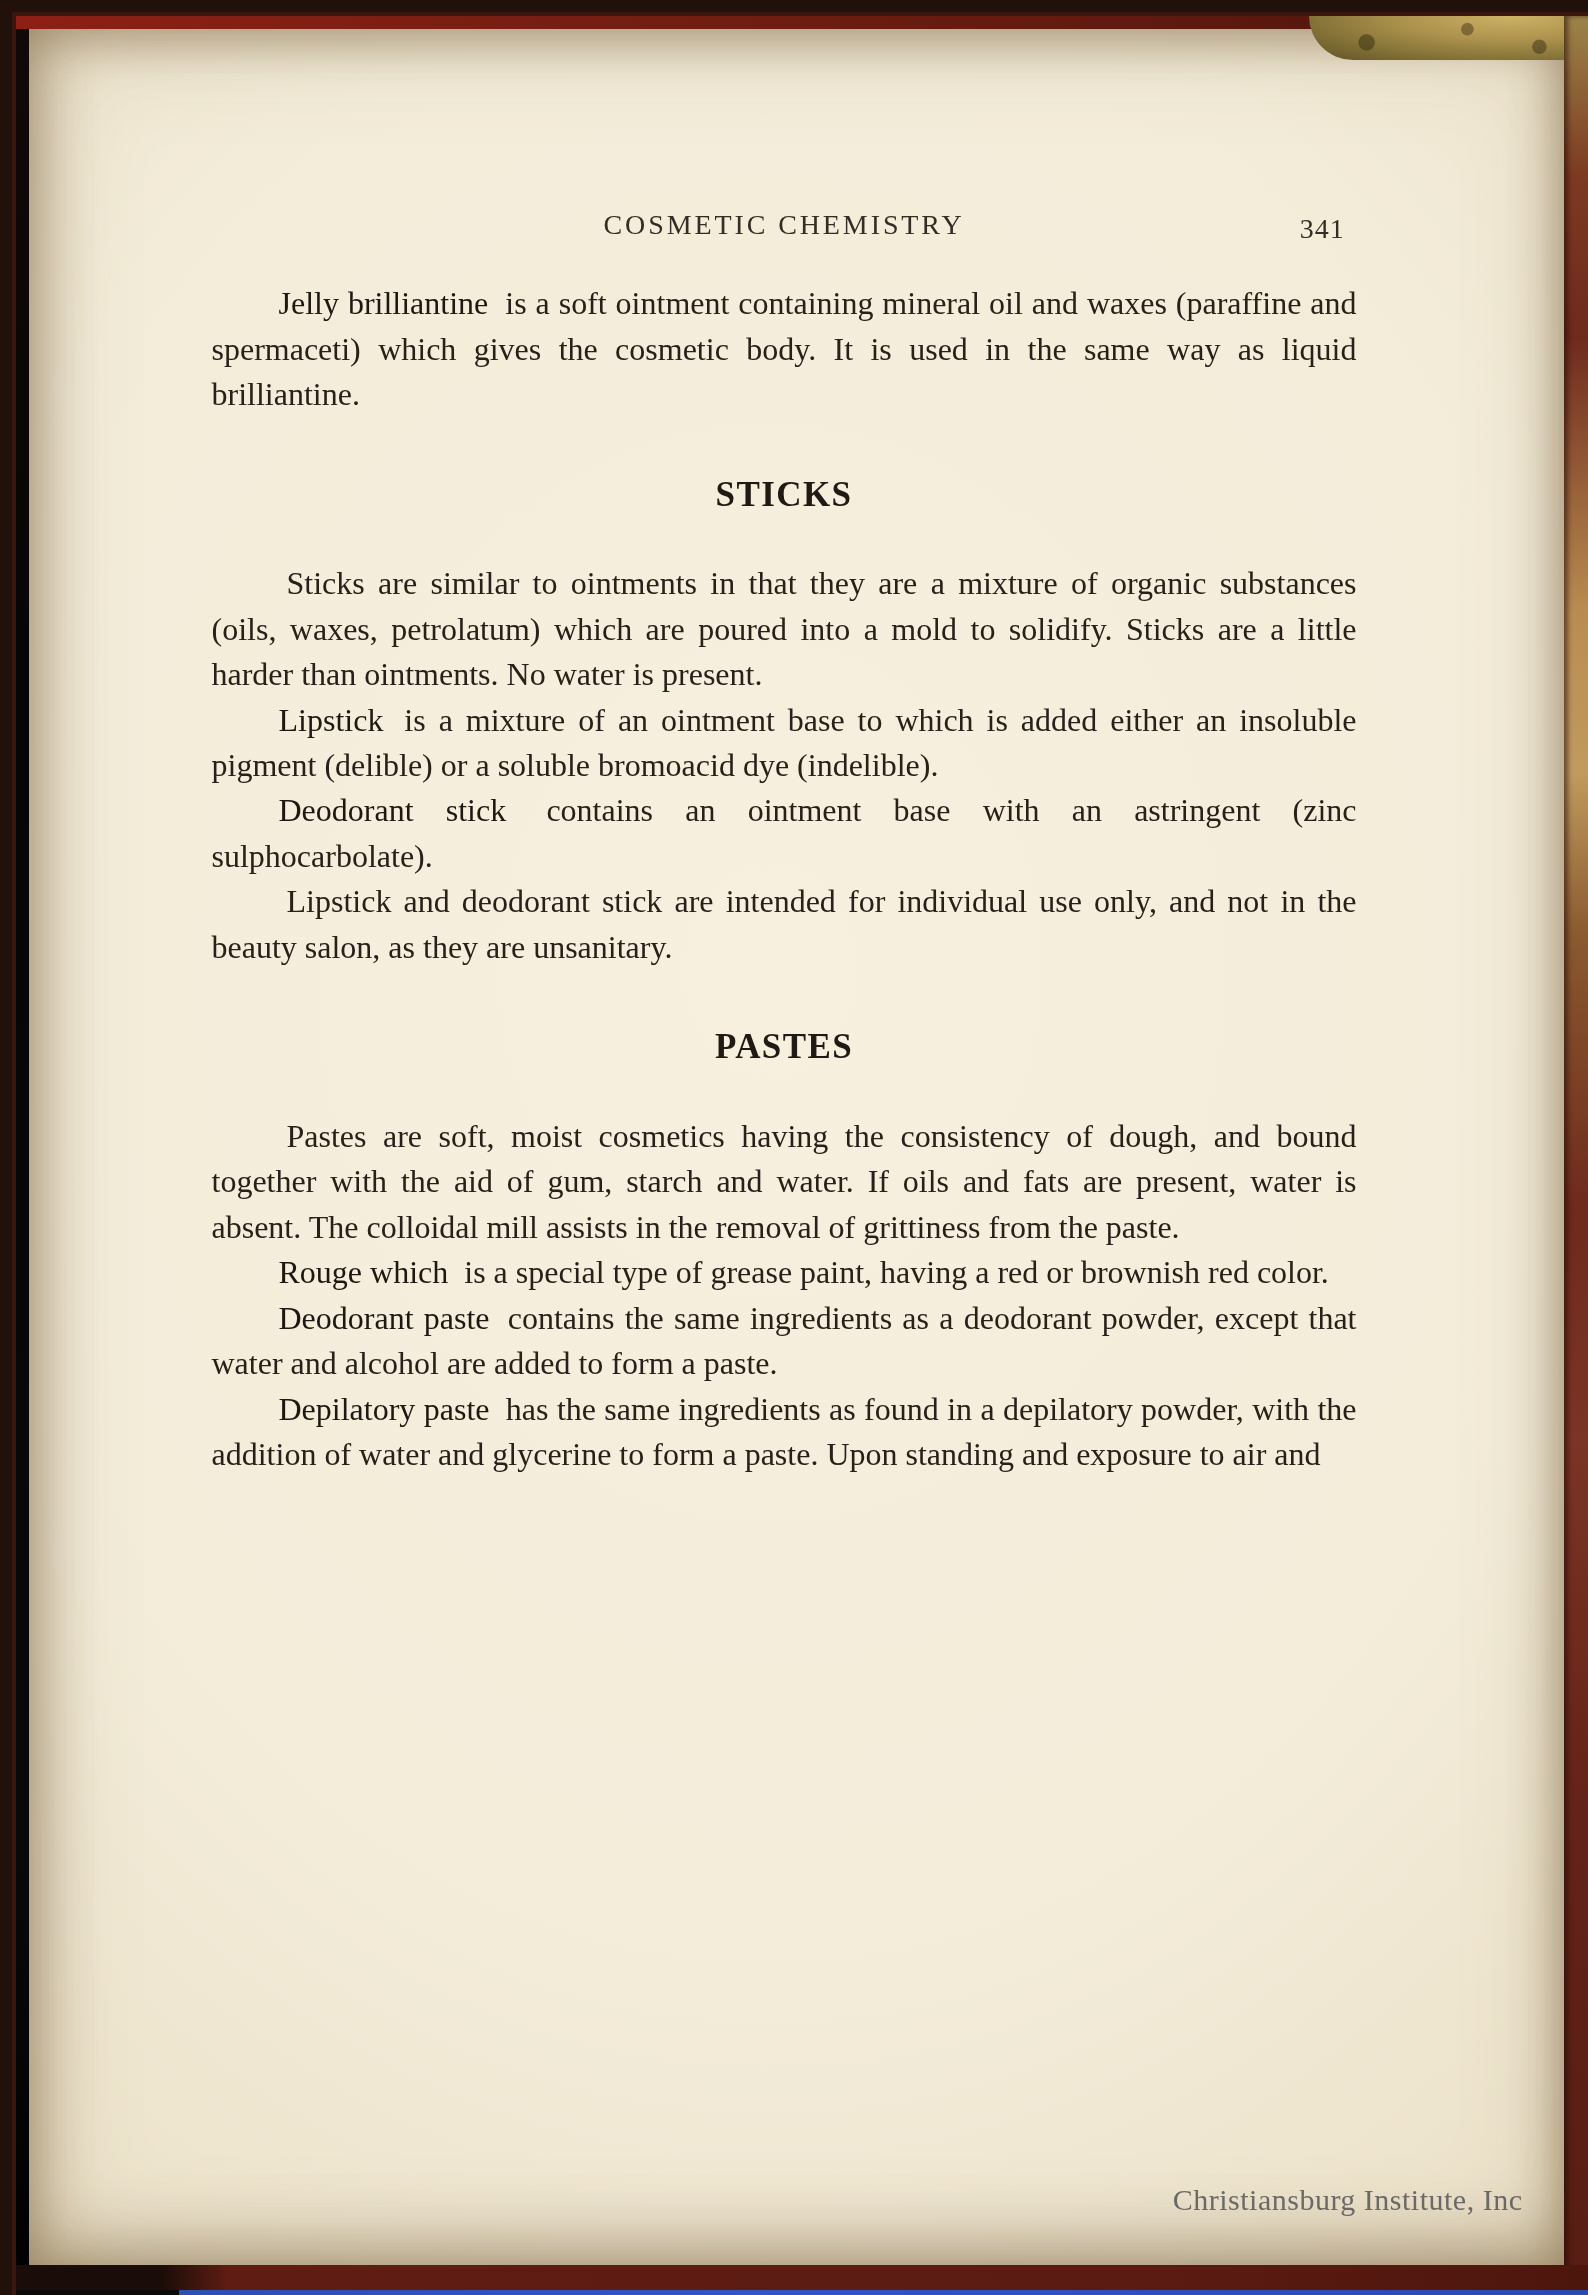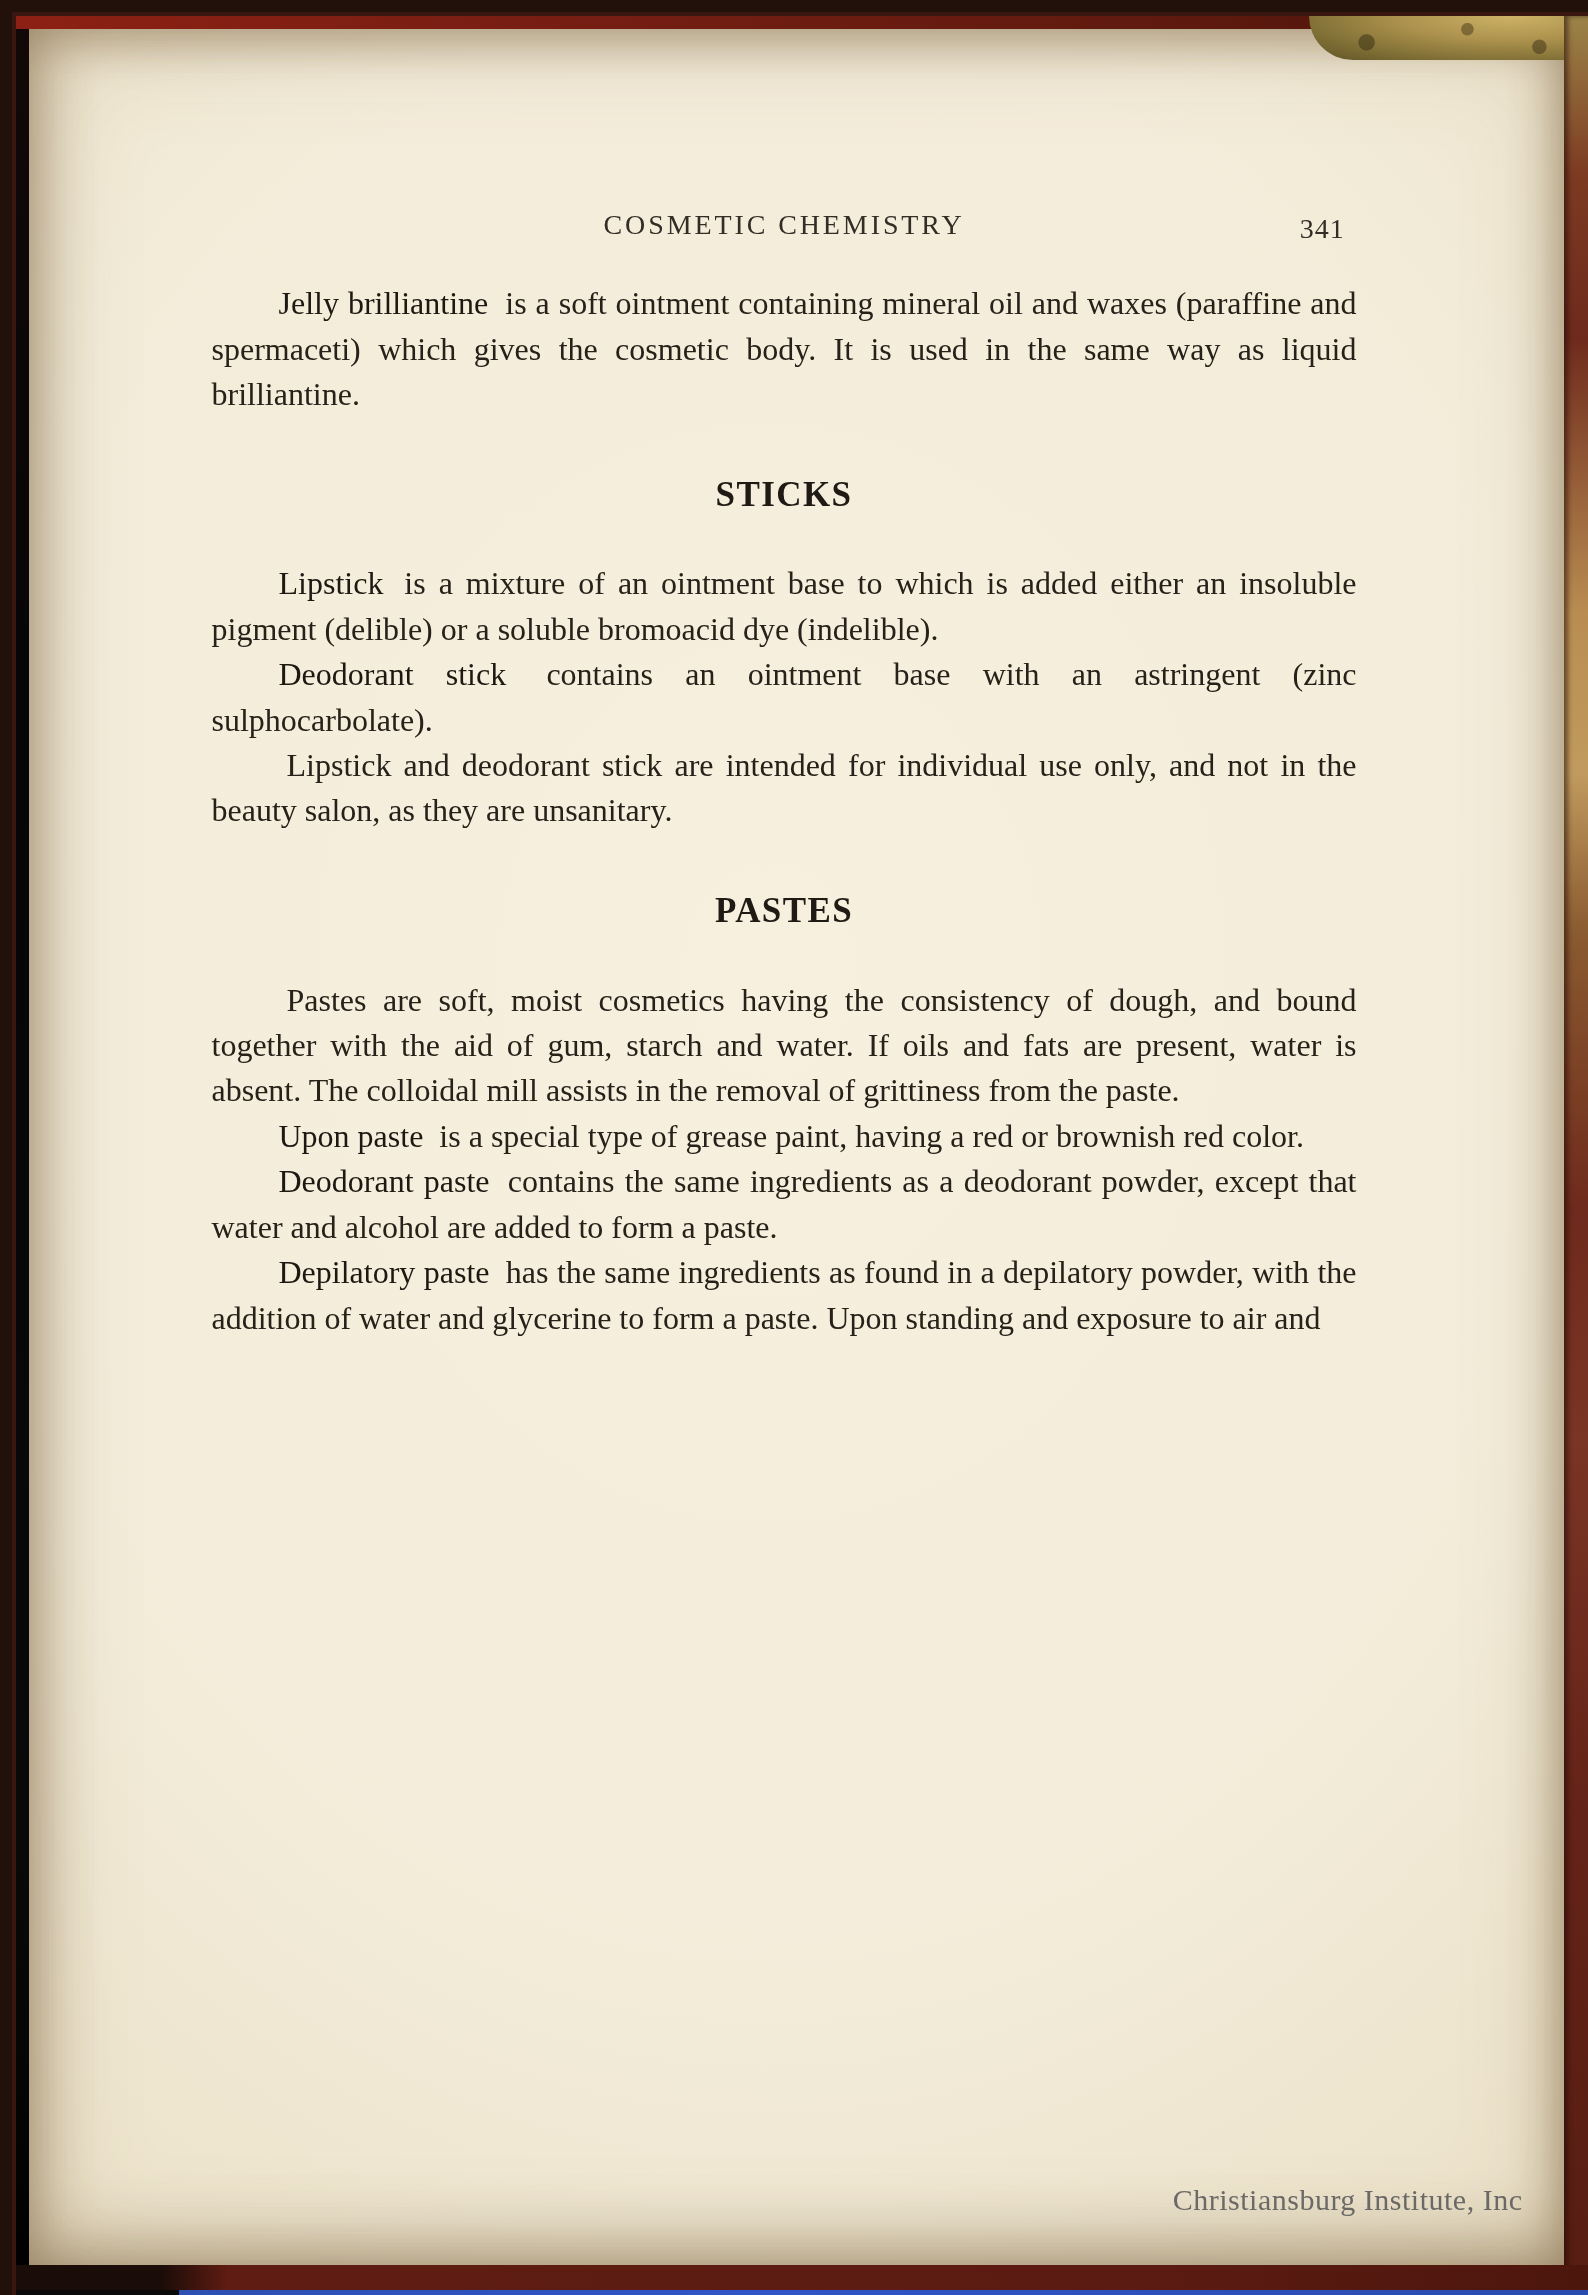--- a/index.html
+++ b/index.html
@@ -106,34 +106,35 @@
 
       <header class="running-head">
         <span>COSMETIC CHEMISTRY</span>
         <span class="page-number">341</span>
       </header>
 
       <p class="para"><b class="lead">Jelly brilliantine</b><span> is a soft ointment containing mineral oil and waxes (paraffine and spermaceti) which gives the cosmetic body. It is used in the same way as liquid brilliantine.</span></p>
 
       <h2 class="section-heading">STICKS</h2>
 
+      <p class="para"><b class="lead"></b><span>Sticks are similar to ointments in that they are a mixture of organic substances (oils, waxes, petrolatum) which are poured into a mold to solidify. Sticks are a little harder than ointments. No water is present.</span></p>
 
 
       <p class="para"><b class="lead">Lipstick</b><span> is a mixture of an ointment base to which is added either an insoluble pigment (delible) or a soluble bromoacid dye (indelible).</span></p>
 
       <p class="para"><b class="lead">Deodorant stick</b><span> contains an ointment base with an astringent (zinc sulphocarbolate).</span></p>
 
       <p class="para"><b class="lead"></b><span>Lipstick and deodorant stick are intended for individual use only, and not in the beauty salon, as they are unsanitary.</span></p>
 
       <h2 class="section-heading">PASTES</h2>
 
       <p class="para"><b class="lead"></b><span>Pastes are soft, moist cosmetics having the consistency of dough, and bound together with the aid of gum, starch and water. If oils and fats are present, water is absent. The colloidal mill assists in the removal of grittiness from the paste.</span></p>
 
 
-      <p class="para"><b class="lead">Upon paste</b><span> is a special type of grease paint, having a red or brownish red color.</span></p>
+      <p class="para"><b class="lead">Rouge which</b><span> is a special type of grease paint, having a red or brownish red color.</span></p>
 
       <p class="para"><b class="lead">Deodorant paste</b><span> contains the same ingredients as a deodorant powder, except that water and alcohol are added to form a paste.</span></p>
 
       <p class="para"><b class="lead">Depilatory paste</b><span> has the same ingredients as found in a depilatory powder, with the addition of water and glycerine to form a paste. Upon standing and exposure to air and</span></p>
 
     </div>
 
     <div class="watermark">Christiansburg Institute, Inc</div>
   </div>
 

